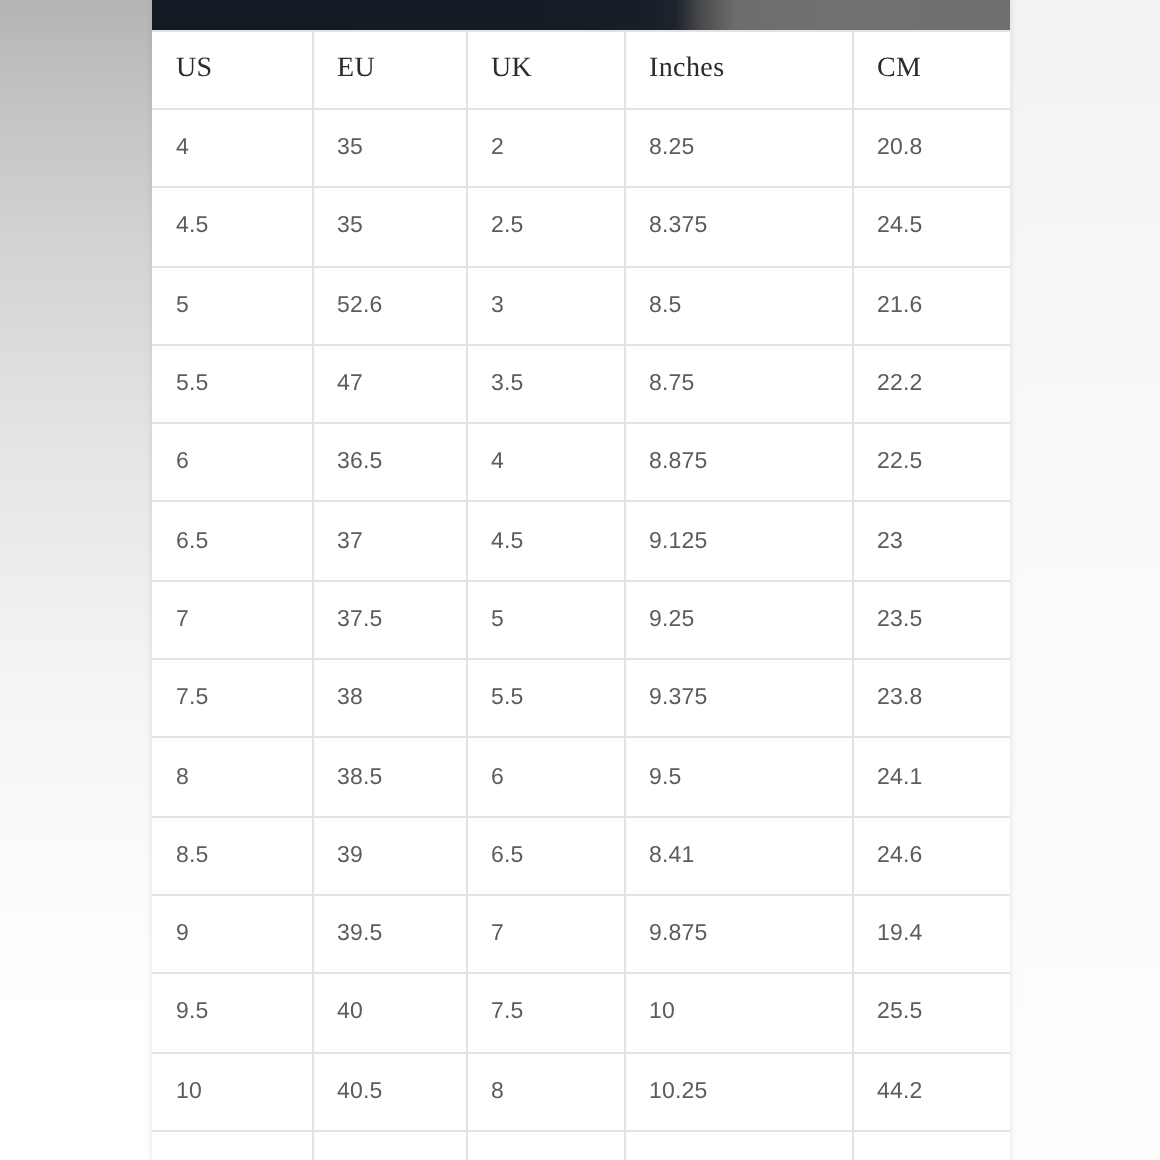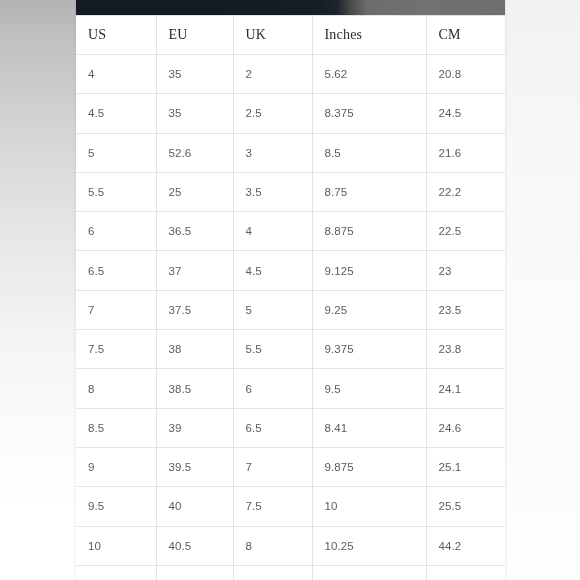--- a/index.html
+++ b/index.html
@@ -156,40 +156,40 @@
           <th>UK</th>
           <th>Inches</th>
           <th>CM</th>
         </tr>
       </thead>
       <tbody>
           <tr>
             <td>4</td>
             <td>35</td>
             <td>2</td>
-            <td>5.62</td>
+            <td>8.25</td>
             <td>20.8</td>
           </tr>
           <tr>
             <td>4.5</td>
             <td>35</td>
             <td>2.5</td>
             <td>8.375</td>
             <td>24.5</td>
           </tr>
           <tr>
             <td>5</td>
             <td>52.6</td>
             <td>3</td>
             <td>8.5</td>
             <td>21.6</td>
           </tr>
           <tr>
             <td>5.5</td>
-            <td>25</td>
+            <td>47</td>
             <td>3.5</td>
             <td>8.75</td>
             <td>22.2</td>
           </tr>
           <tr>
             <td>6</td>
             <td>36.5</td>
             <td>4</td>
             <td>8.875</td>
             <td>22.5</td>
@@ -227,21 +227,21 @@
             <td>39</td>
             <td>6.5</td>
             <td>8.41</td>
             <td>24.6</td>
           </tr>
           <tr>
             <td>9</td>
             <td>39.5</td>
             <td>7</td>
             <td>9.875</td>
-            <td>25.1</td>
+            <td>19.4</td>
           </tr>
           <tr>
             <td>9.5</td>
             <td>40</td>
             <td>7.5</td>
             <td>10</td>
             <td>25.5</td>
           </tr>
           <tr>
             <td>10</td>

